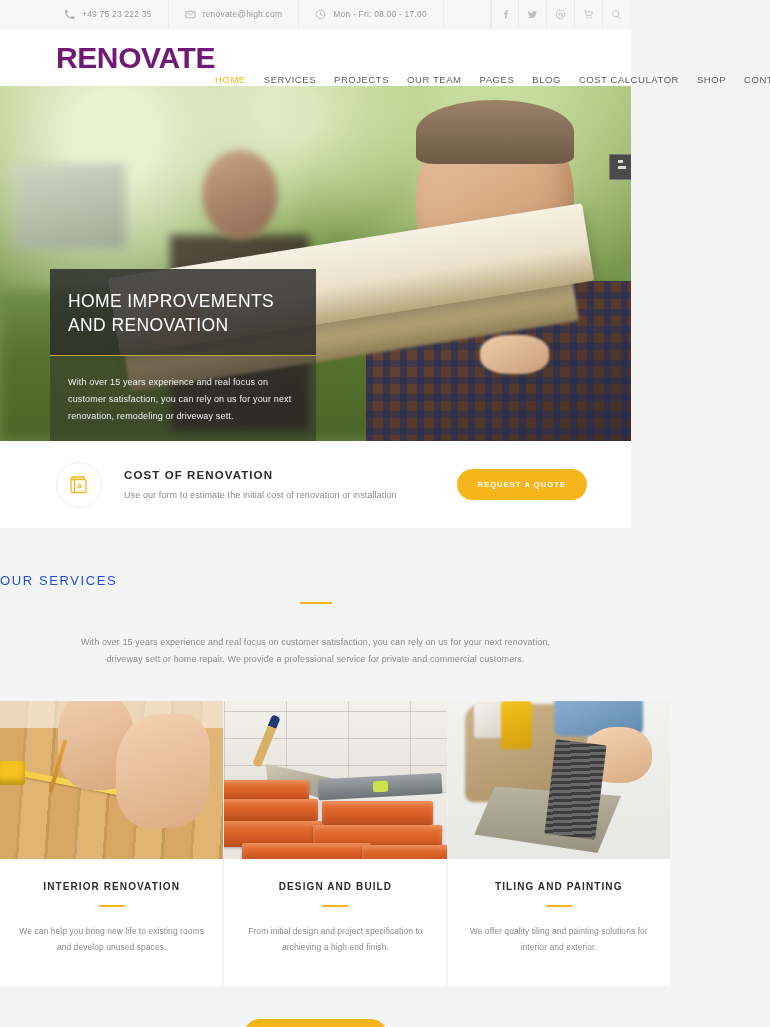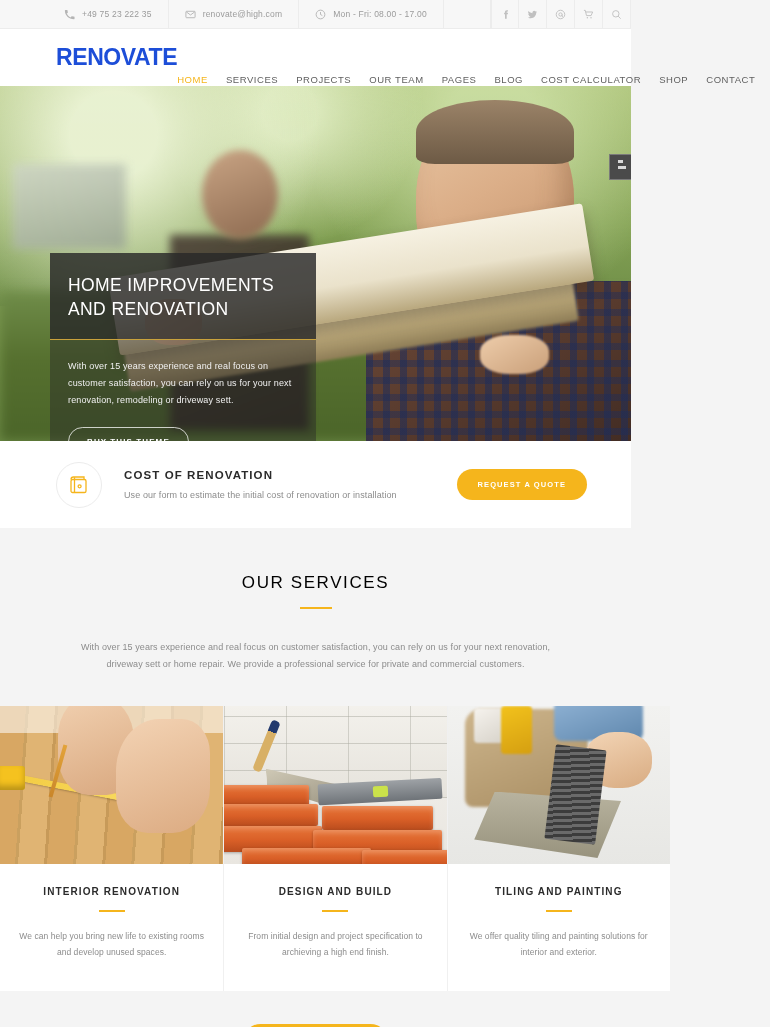--- a/index.html
+++ b/index.html
@@ -34,21 +34,21 @@
   .tb-soc:first-child { border-left: 1px solid #ececec; }
   .tb-soc svg { width: 11px; height: 11px; display: block; }
 
   
   .header {
     height: 57px; background: #fff;
     display: flex; align-items: center; justify-content: space-between;
     padding: 0 30px 0 56px; position: relative; z-index: 5;
   }
   .logo {
-    font-size: 23px; font-weight: 700; color: #1d4ed8;
+    font-size: 30px; font-weight: 700; color: #701a75;
     letter-spacing: -0.4px; cursor: pointer;
   }
   .nav { display: flex; align-items: center; gap: 18px; margin-top: 44px; }
   .nav-item {
     font-size: 9.5px; color: #5f5f5f; letter-spacing: .55px;
     text-transform: uppercase; cursor: pointer; white-space: nowrap;
   }
   .nav-item.active { color: #f5b51c; }
 
   
@@ -121,20 +121,21 @@
   }
   .hand2 {
     position: absolute; left: 76%; top: 70%; width: 11%; height: 11%;
     border-radius: 42%; background: linear-gradient(150deg,#eecdab,#c99f79); filter: blur(1px);
   }
 
   .hero-caption { position: absolute; left: 50px; top: 167px; width: 266px; }
   .cap-title {
     background: rgba(40,40,40,.82); padding: 20px 18px 18px 18px;
     border-bottom: 1px solid #c9a23c;
+    margin-top: 16px;
   }
   .cap-title h1 {
     font-size: 17.5px; font-weight: 400; color: #fff;
     letter-spacing: .4px; line-height: 1.38;
   }
   .cap-body { background: rgba(40,40,40,.45); padding: 18px 18px 26px 18px; }
   .cap-body p { font-size: 9px; color: #f0f0f0; line-height: 1.85; letter-spacing: .15px; }
   .cap-btn {
     display: inline-block; margin-top: 19px;
     border: 1px solid rgba(255,255,255,.75); border-radius: 20px;
@@ -171,21 +172,21 @@
   .cost-text p { font-size: 9px; color: #8c8c8c; letter-spacing: .1px; }
   .btn-yellow {
     background: #f5b51c; color: #fff; border: none; border-radius: 18px;
     padding: 11px 21px; font-size: 7.5px; font-weight: 700; letter-spacing: 1.1px;
     cursor: pointer; font-family: "Liberation Sans", sans-serif; white-space: nowrap;
   }
 
   
   .services { background: #f4f4f4; padding: 45px 0 0 0; }
   .sec-title {
-    text-align: center; font-size: 17px; font-weight: 400; color: #000000;
+    text-align: left; font-size: 13px; font-weight: 400; color: #1d4ed8;
     letter-spacing: 1.6px;
   }
   .rule { width: 32px; height: 2px; background: #f5b51c; margin: 14px auto 0; }
   .sec-intro {
     max-width: 496px; margin: 30px auto 0; text-align: center;
     font-size: 9px; color: #8c8c8c; line-height: 1.85; letter-spacing: .1px;
   }
   .cards {
     display: flex; width: 670px; margin: 34px auto 0; background: #fff;
   }

